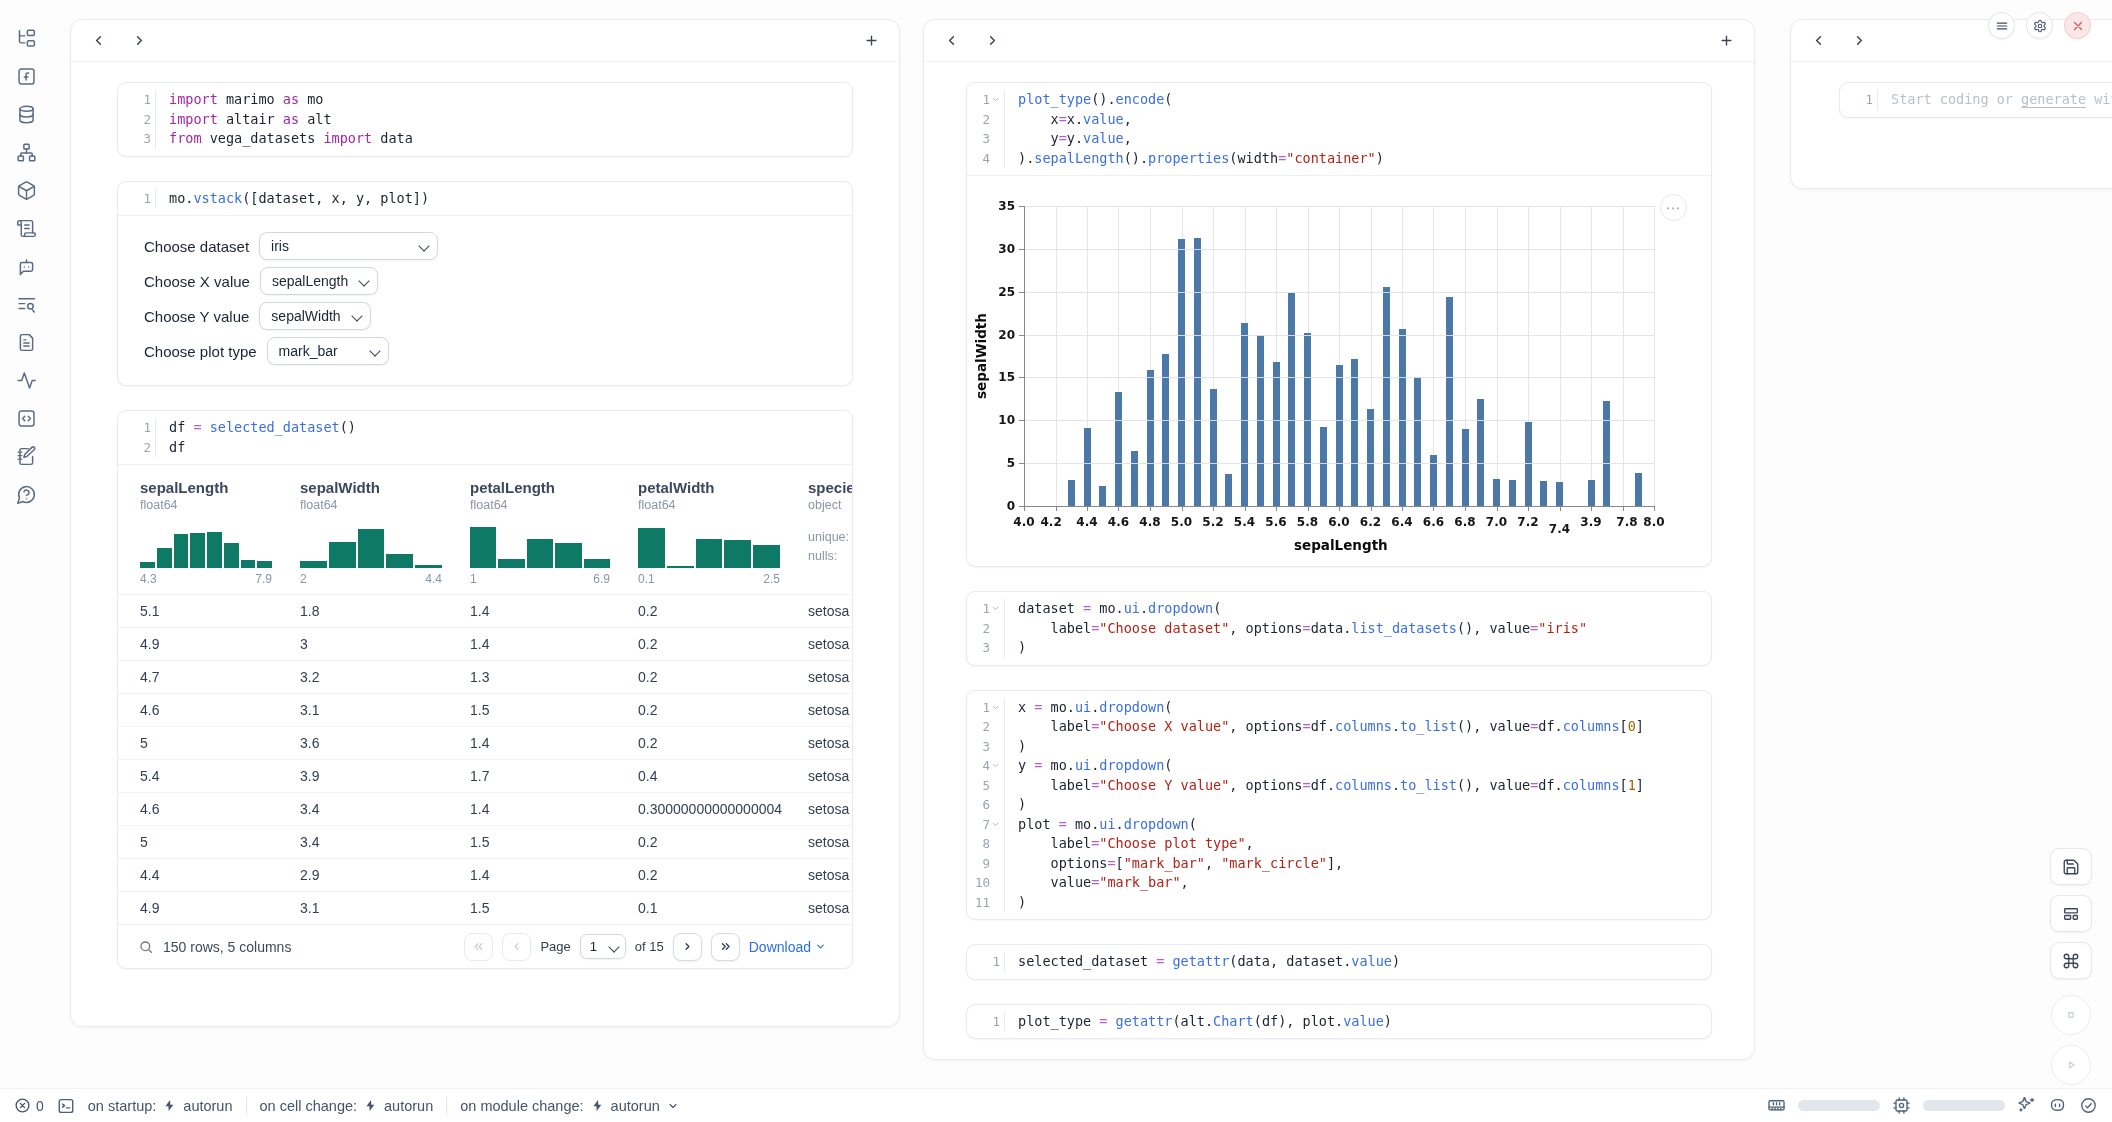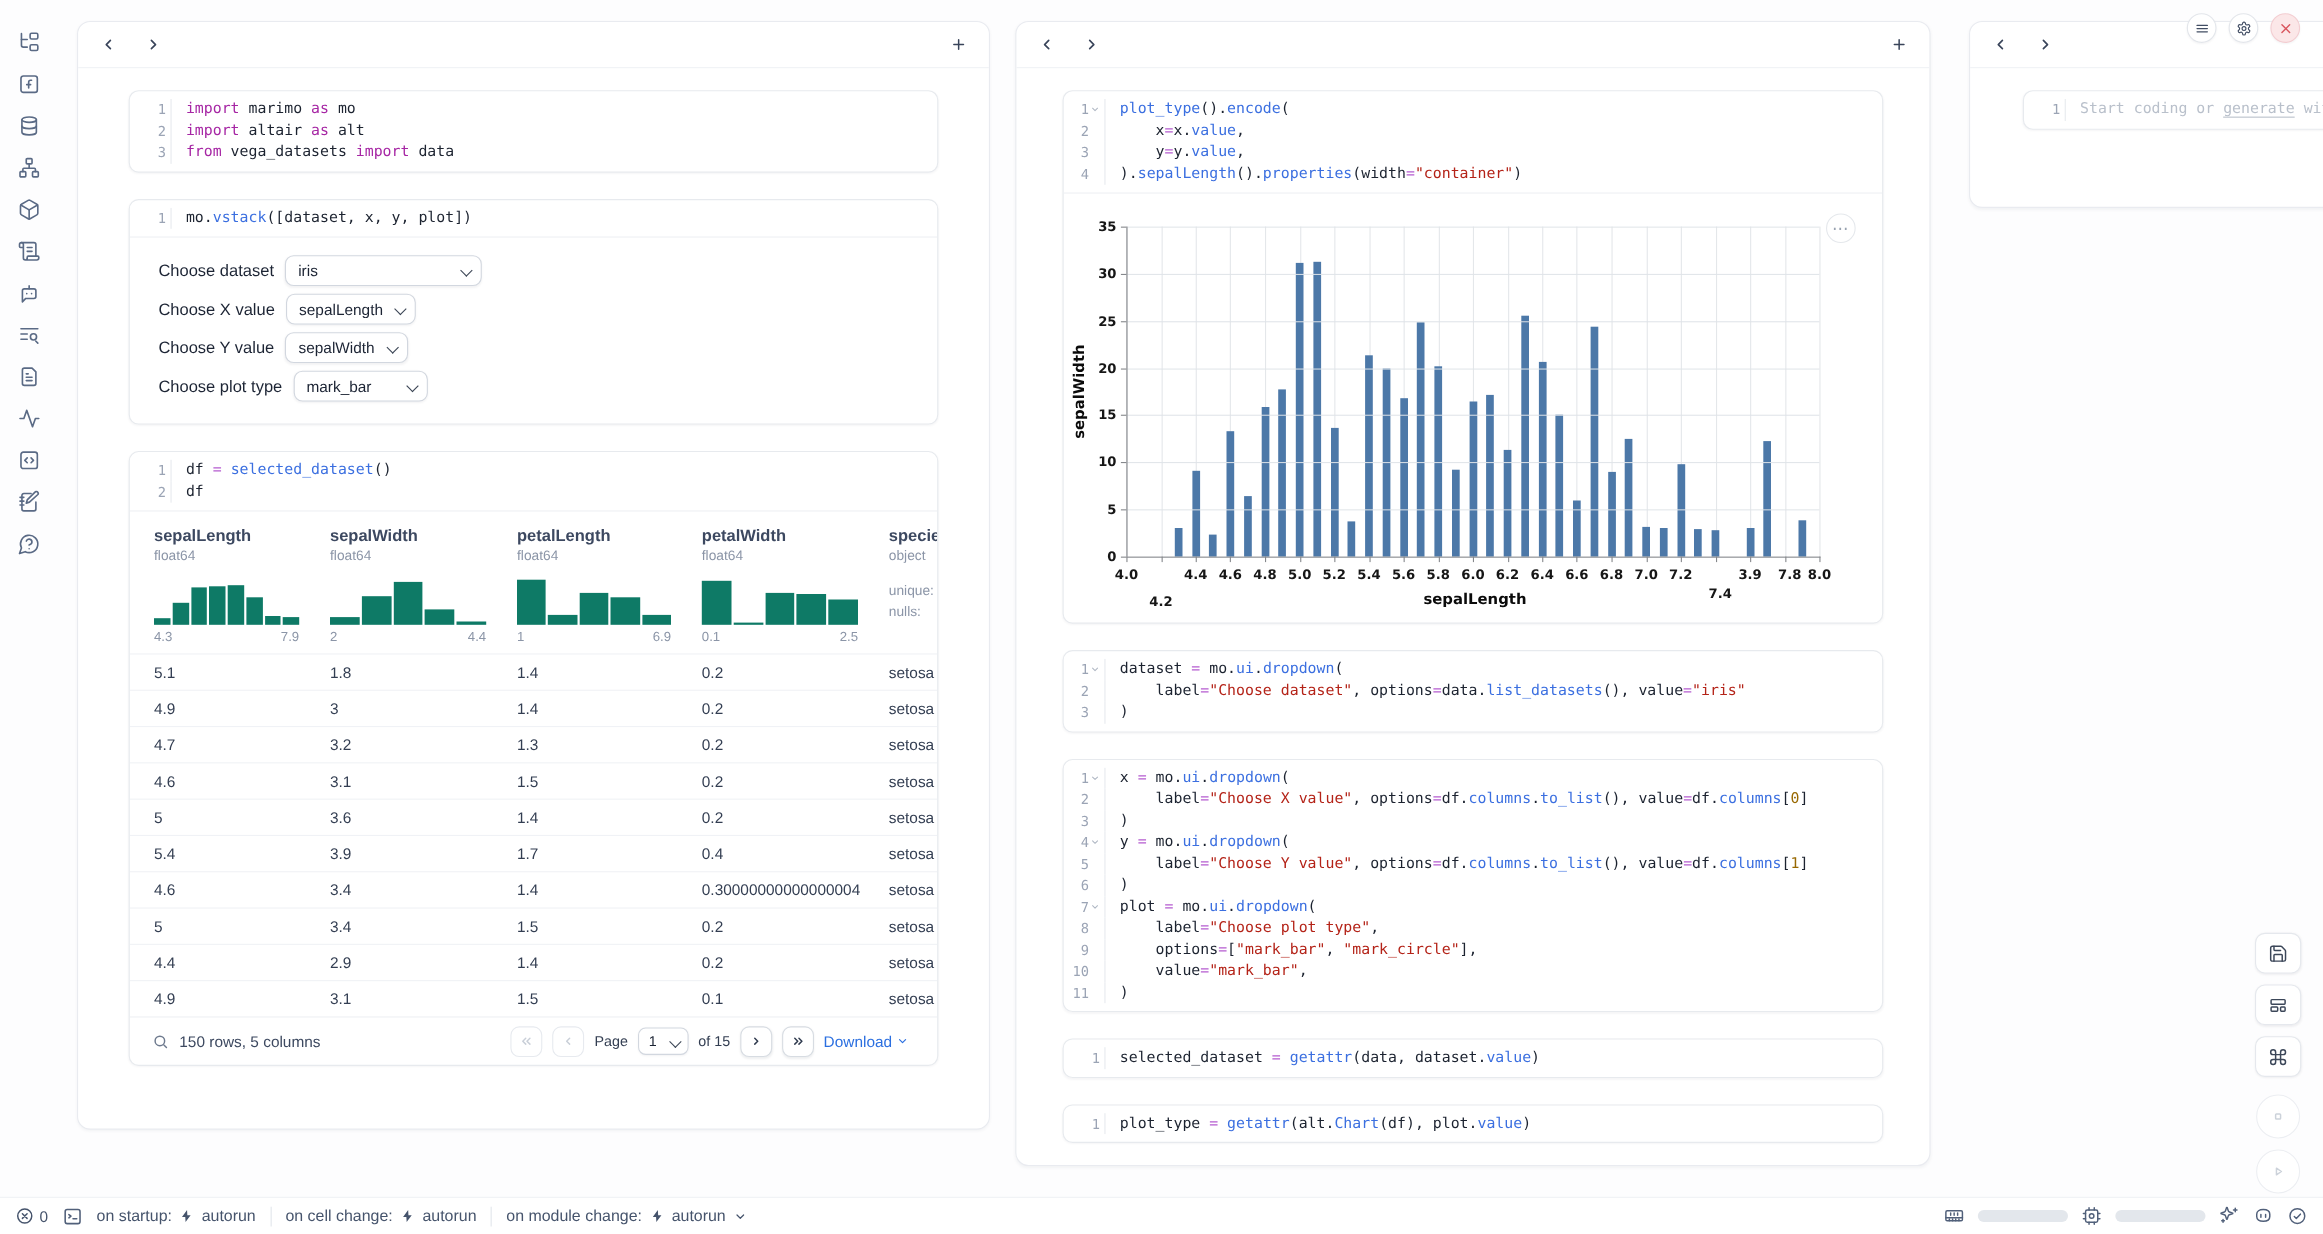--- a/index.html
+++ b/index.html
@@ -601,21 +601,21 @@
             <div class="gl" style="left: 57px; top: 201px; width: 630px; height: 1px; background: rgba(223, 227, 232, 0.9);"></div>
             <div class="gl" style="left: 57px; top: 159px; width: 630px; height: 1px; background: rgba(223, 227, 232, 0.9);"></div>
             <div class="gl" style="left: 57px; top: 116px; width: 630px; height: 1px; background: rgba(223, 227, 232, 0.9);"></div>
             <div class="gl" style="left: 57px; top: 73px; width: 630px; height: 1px; background: rgba(223, 227, 232, 0.9);"></div>
             <div class="gl" style="left: 57px; top: 30px; width: 630px; height: 1px; background: rgba(223, 227, 232, 0.9);"></div>
             <div class="gl" style="left: 57px; top: 30px; width: 1px; height: 300px; background: rgb(133, 136, 140);"></div>
             <div class="gl" style="left: 57px; top: 330px; width: 631px; height: 1px; background: rgb(133, 136, 140);"></div>
             <div class="gl" style="left: 57px; top: 330px; width: 1px; height: 5px; background: rgb(133, 136, 140);"></div>
             <div class="xt" style="left: 42px; top: 339px; width: 30px; text-align: center;">4.0</div>
             <div class="gl" style="left: 89px; top: 330px; width: 1px; height: 5px; background: rgb(133, 136, 140);"></div>
-            <div class="xt" style="left: 73.5px; top: 339px; width: 30px; text-align: center; margin-top: 25px;">4.2</div>
+            <div class="xt" style="left: 73.5px; top: 339px; width: 30px; ">4.2</div>
             <div class="gl" style="left: 120px; top: 330px; width: 1px; height: 5px; background: rgb(133, 136, 140);"></div>
             <div class="xt" style="left: 105px; top: 339px; width: 30px; text-align: center;">4.4</div>
             <div class="gl" style="left: 151px; top: 330px; width: 1px; height: 5px; background: rgb(133, 136, 140);"></div>
             <div class="xt" style="left: 136.5px; top: 339px; width: 30px; text-align: center;">4.6</div>
             <div class="gl" style="left: 183px; top: 330px; width: 1px; height: 5px; background: rgb(133, 136, 140);"></div>
             <div class="xt" style="left: 168px; top: 339px; width: 30px; text-align: center;">4.8</div>
             <div class="gl" style="left: 215px; top: 330px; width: 1px; height: 5px; background: rgb(133, 136, 140);"></div>
             <div class="xt" style="left: 199.5px; top: 339px; width: 30px; text-align: center;">5.0</div>
             <div class="gl" style="left: 246px; top: 330px; width: 1px; height: 5px; background: rgb(133, 136, 140);"></div>
             <div class="xt" style="left: 231px; top: 339px; width: 30px; text-align: center;">5.2</div>
@@ -633,21 +633,21 @@
             <div class="xt" style="left: 420px; top: 339px; width: 30px; text-align: center;">6.4</div>
             <div class="gl" style="left: 466px; top: 330px; width: 1px; height: 5px; background: rgb(133, 136, 140);"></div>
             <div class="xt" style="left: 451.5px; top: 339px; width: 30px; text-align: center;">6.6</div>
             <div class="gl" style="left: 498px; top: 330px; width: 1px; height: 5px; background: rgb(133, 136, 140);"></div>
             <div class="xt" style="left: 483px; top: 339px; width: 30px; text-align: center;">6.8</div>
             <div class="gl" style="left: 530px; top: 330px; width: 1px; height: 5px; background: rgb(133, 136, 140);"></div>
             <div class="xt" style="left: 514.5px; top: 339px; width: 30px; text-align: center;">7.0</div>
             <div class="gl" style="left: 561px; top: 330px; width: 1px; height: 5px; background: rgb(133, 136, 140);"></div>
             <div class="xt" style="left: 546px; top: 339px; width: 30px; text-align: center;">7.2</div>
             <div class="gl" style="left: 593px; top: 330px; width: 1px; height: 5px; background: rgb(133, 136, 140);"></div>
-            <div class="xt" style="left: 577.5px; top: 357px; width: 30px; text-align: right;">7.4</div>
+            <div class="xt" style="left: 577.5px; top: 346px; width: 30px; text-align: center;">7.4</div>
             <div class="gl" style="left: 624px; top: 330px; width: 1px; height: 5px; background: rgb(133, 136, 140);"></div>
             <div class="xt" style="left: 609px; top: 339px; width: 30px; text-align: center;">3.9</div>
             <div class="gl" style="left: 656px; top: 330px; width: 1px; height: 5px; background: rgb(133, 136, 140);"></div>
             <div class="xt" style="left: 645px; top: 339px; width: 30px; text-align: center;">7.8</div>
             <div class="gl" style="left: 687px; top: 330px; width: 1px; height: 5px; background: rgb(133, 136, 140);"></div>
             <div class="xt" style="left: 672px; top: 339px; width: 30px; text-align: center;">8.0</div>
             <div class="gl" style="left: 52px; top: 330px; width: 5px; height: 1px; background: rgb(133, 136, 140);"></div>
             <div class="yt" style="left: 0px; top: 323px; width: 48px; text-align: right;">0</div>
             <div class="gl" style="left: 52px; top: 287px; width: 5px; height: 1px; background: rgb(133, 136, 140);"></div>
             <div class="yt" style="left: 0px; top: 280.143px; width: 48px; text-align: right;">5</div>

